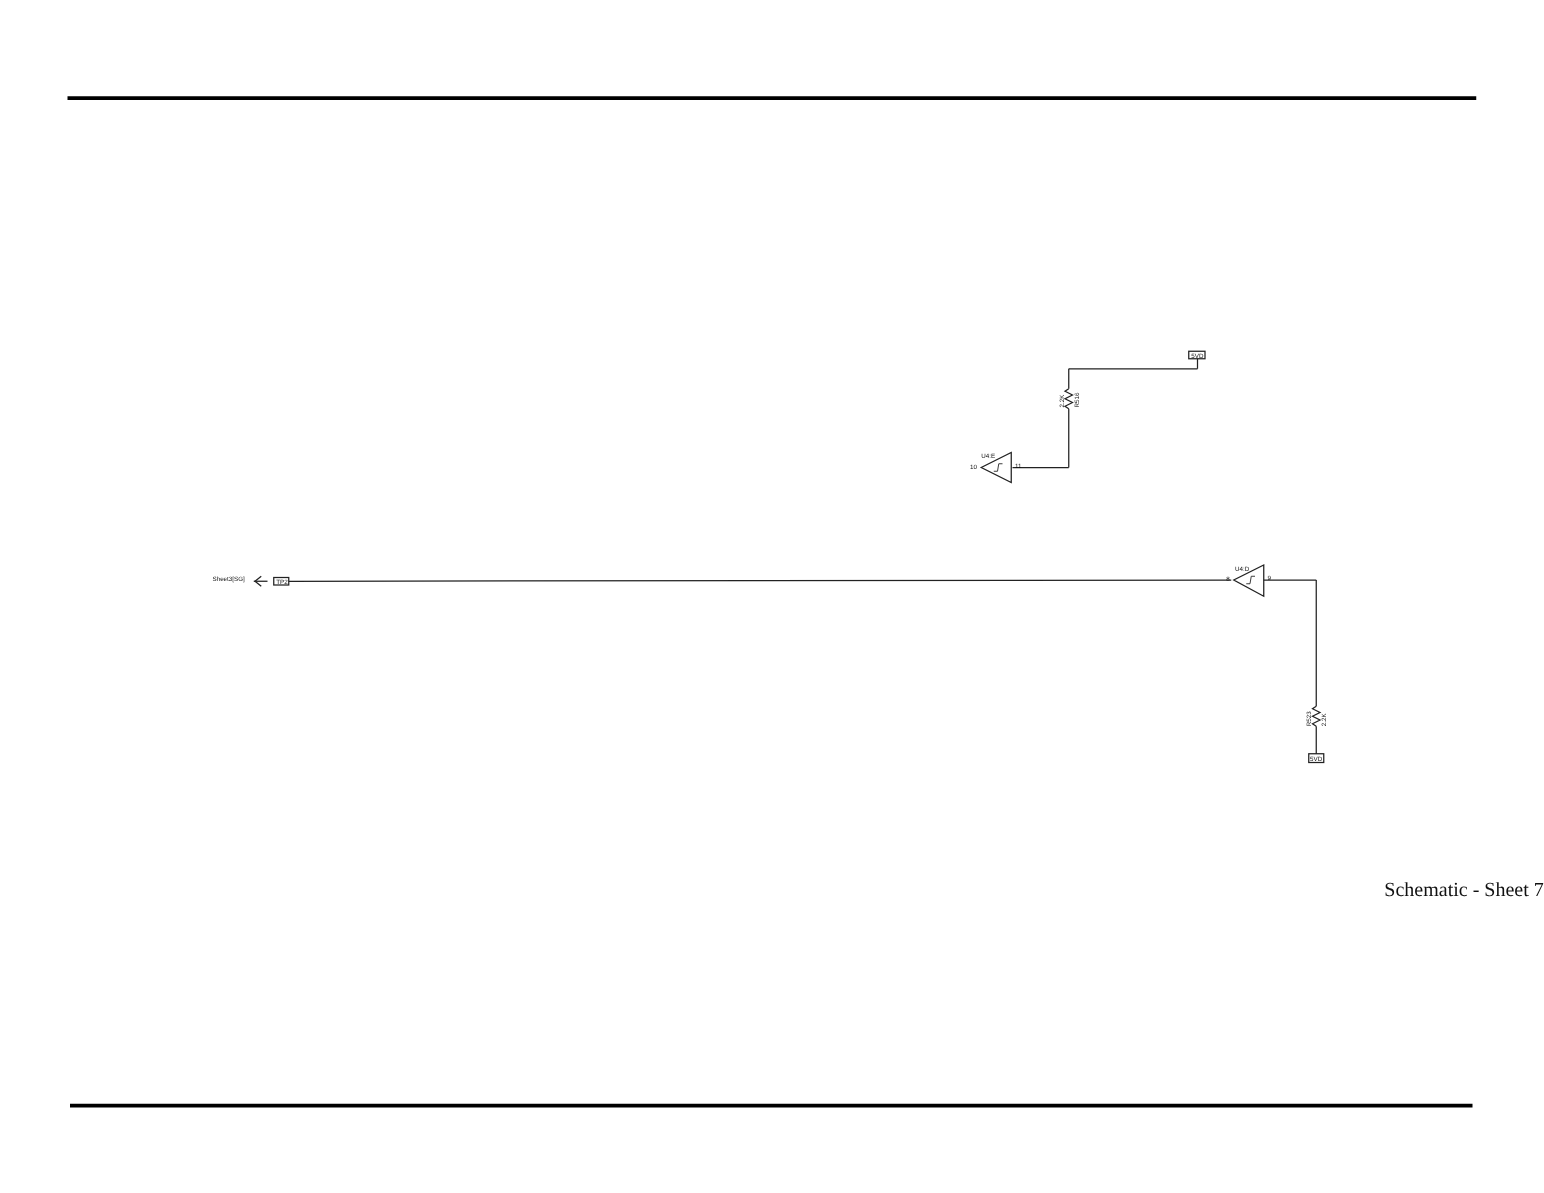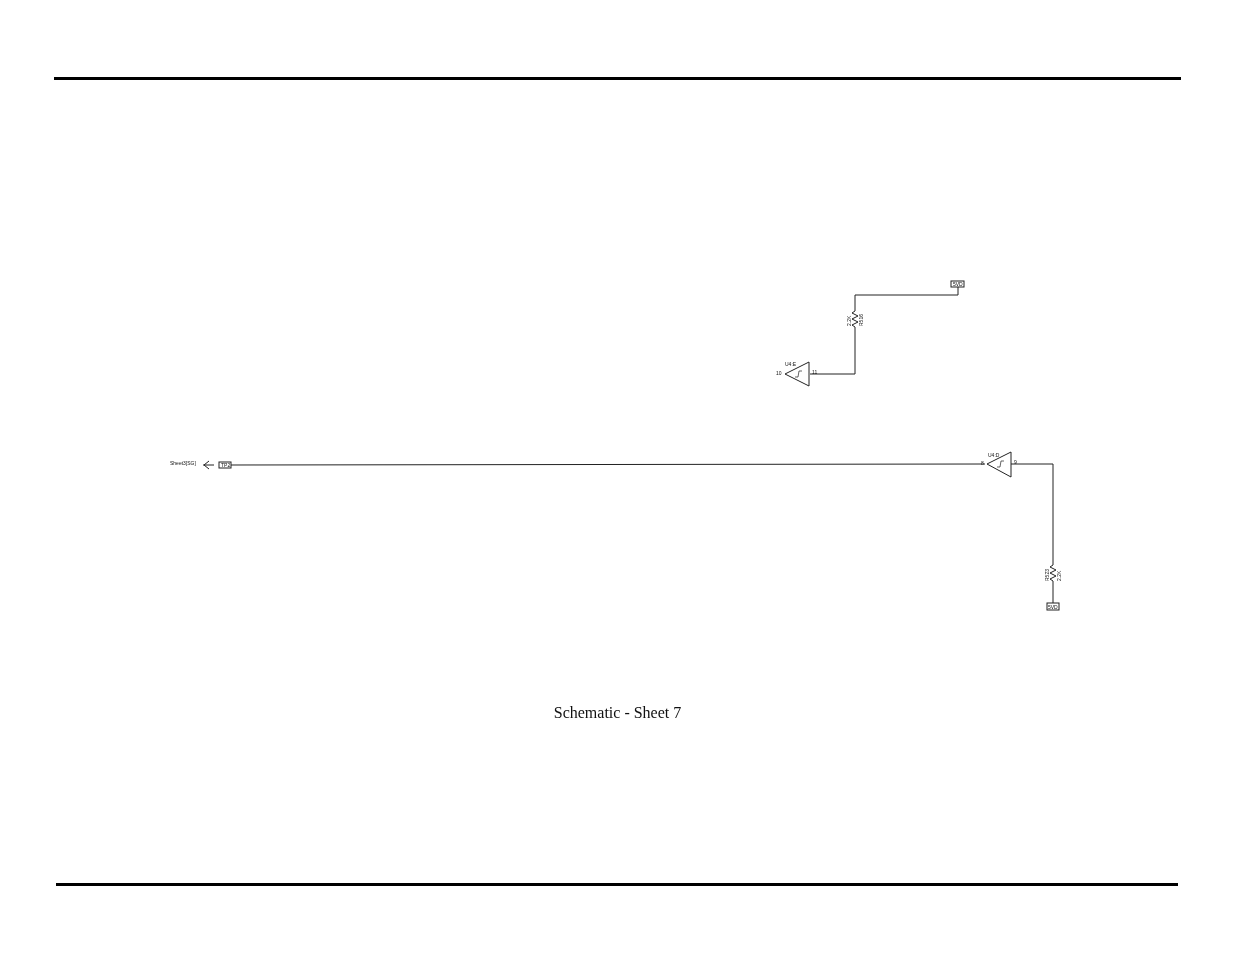--- a/index.html
+++ b/index.html
@@ -1,21 +1,21 @@
 <!DOCTYPE html>
 <html><head>
   <meta charset="utf-8">
   <style>
     html, body { margin: 0; padding: 0; background: #ffffff; }
     body { width: 1235px; height: 954px; position: relative; overflow: hidden; font-family: "Liberation Sans", sans-serif; }
     .rule { position: absolute; background: #000; }
     .rule.top { left: 54px; top: 77px; width: 1127px; height: 3px; }
     .rule.bottom { left: 56px; top: 883px; width: 1122px; height: 3px; }
     svg.schem { position: absolute; left: 0; top: 0; }
-    .caption { position: absolute; left: 0; width: 1235px; top: 704px; text-align: center; font-family: "Liberation Serif", serif; font-size: 16px; color: #111; }
+    .caption { position: absolute; left: 0; width: 1235px; top: 704px; text-align: right; font-family: "Liberation Serif", serif; font-size: 16px; color: #111; }
     .lbl { font-family: "Liberation Sans", sans-serif; font-size: 5px; fill: #111; }
   </style>
 </head>
 <body>
 
 <div class="rule top"></div>
 
 <svg class="schem" width="1235" height="954" viewBox="0 0 1235 954">
 
   <g stroke="#222" fill="none" stroke-width="1">

